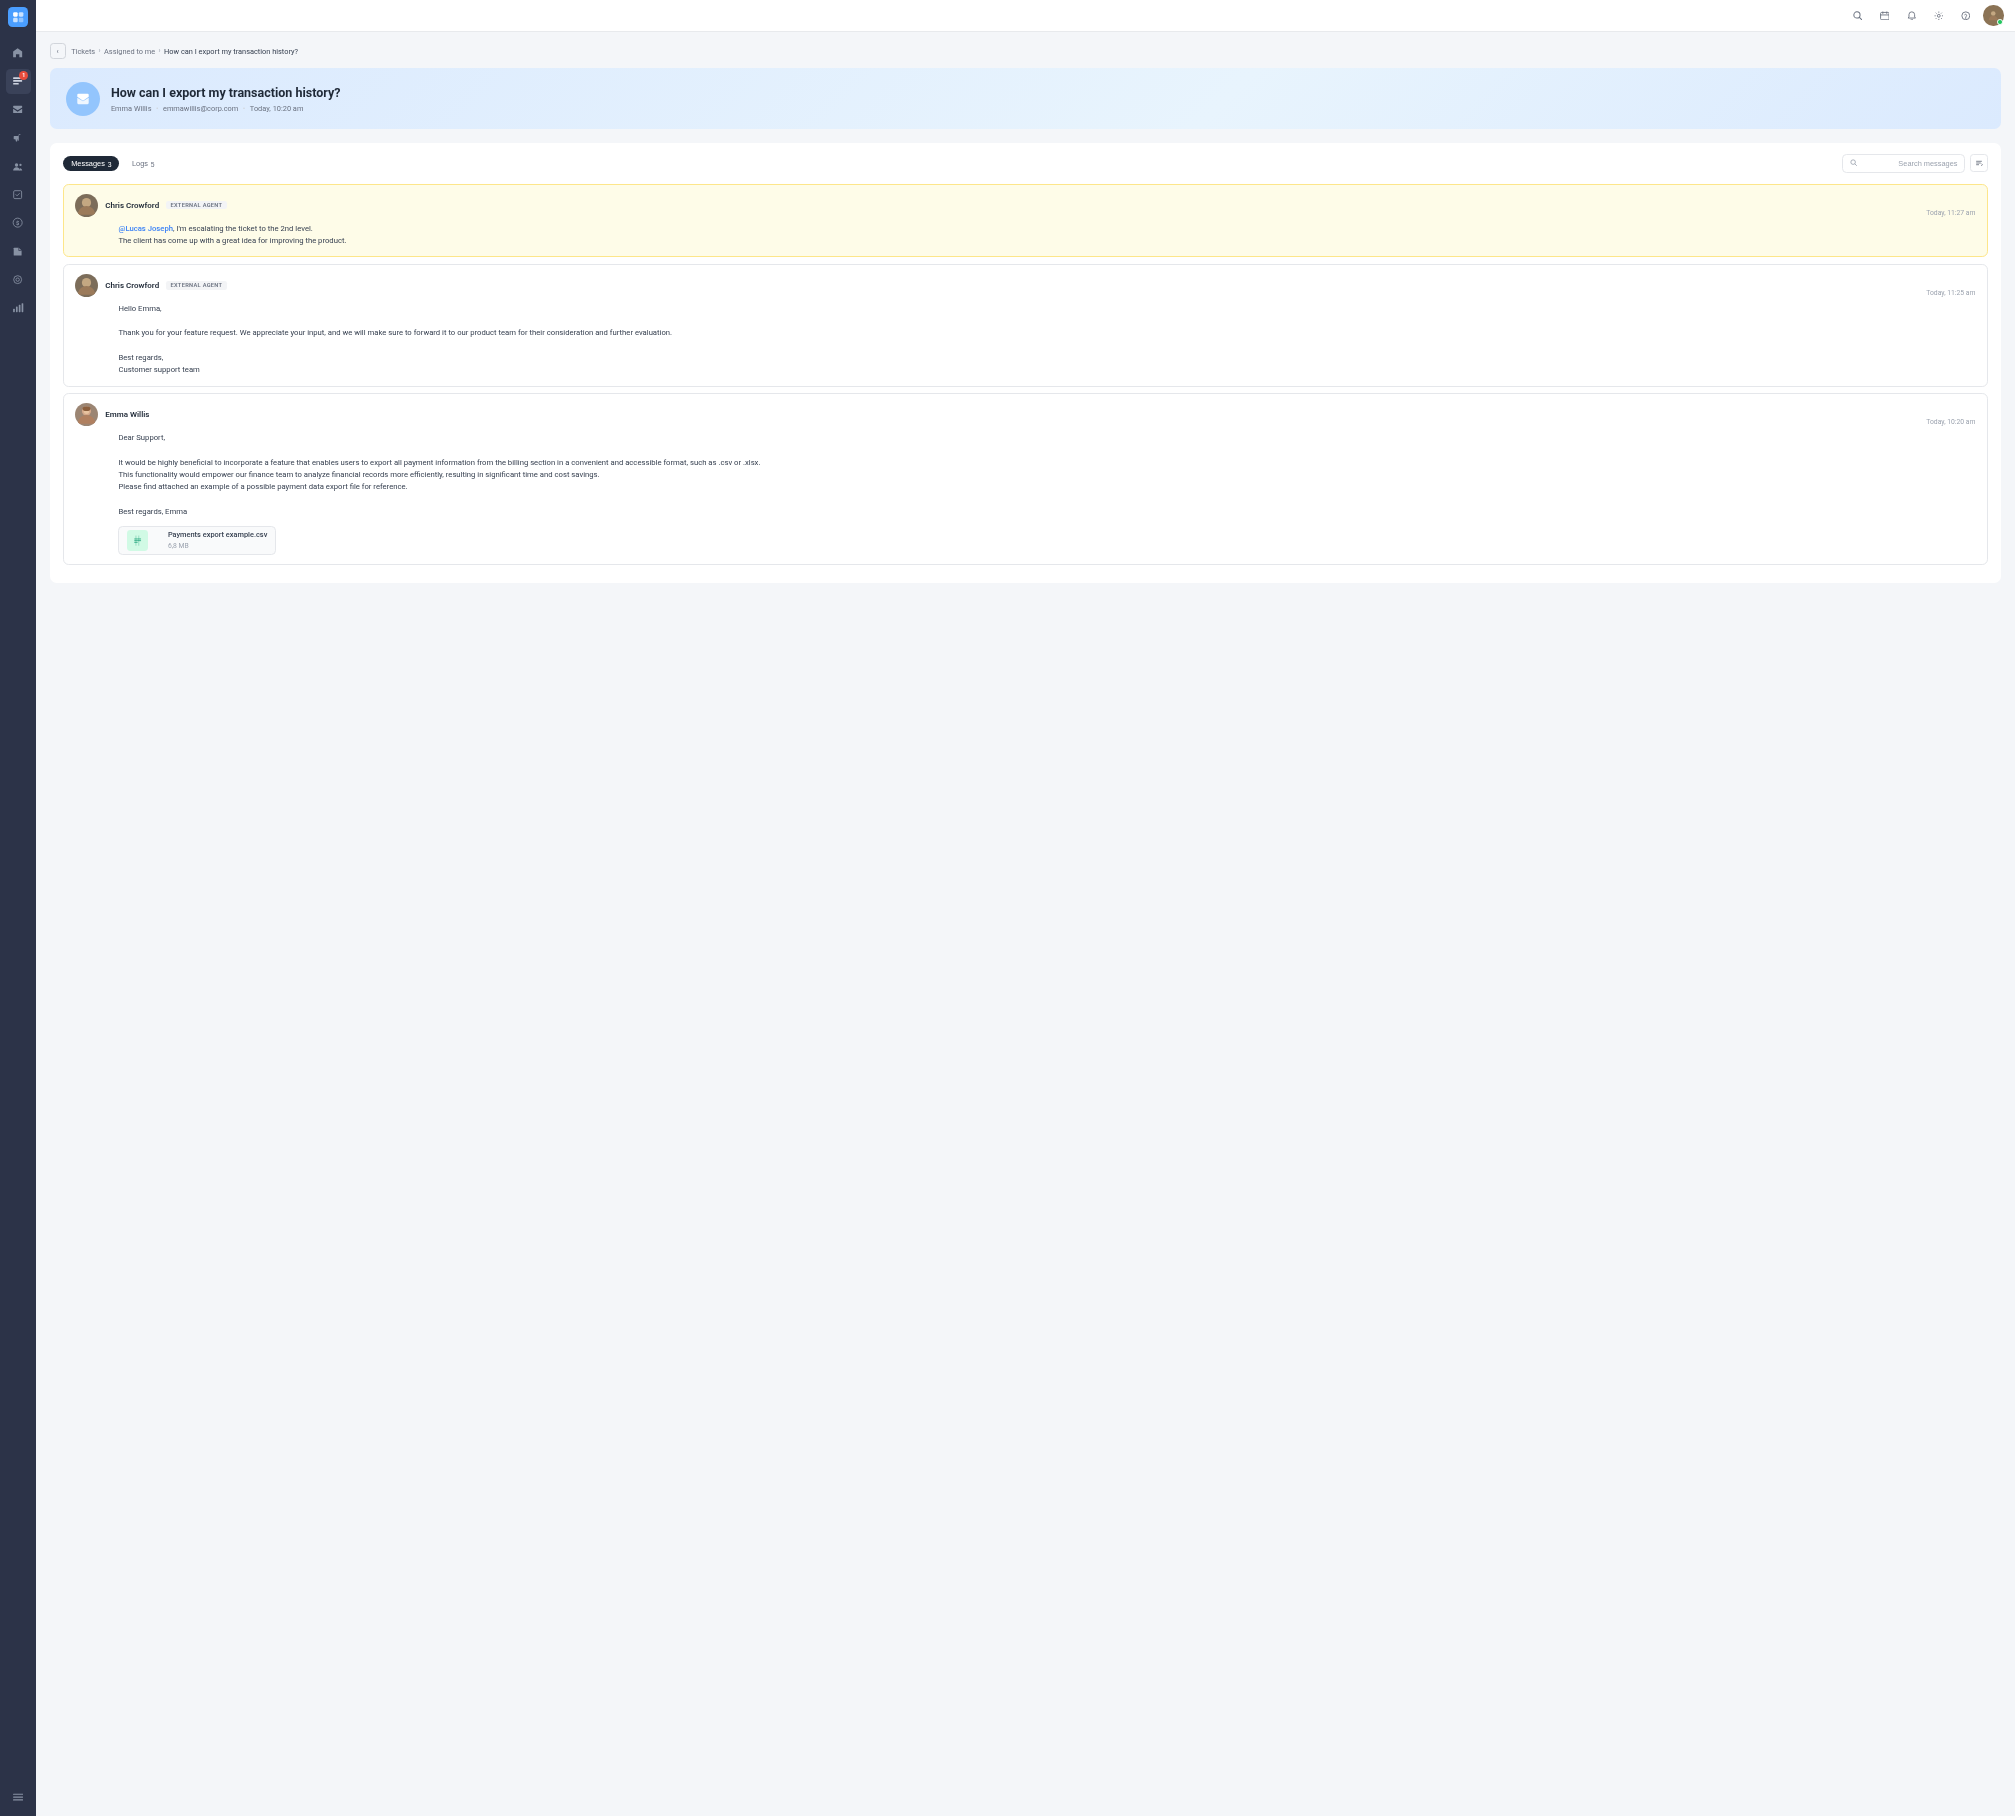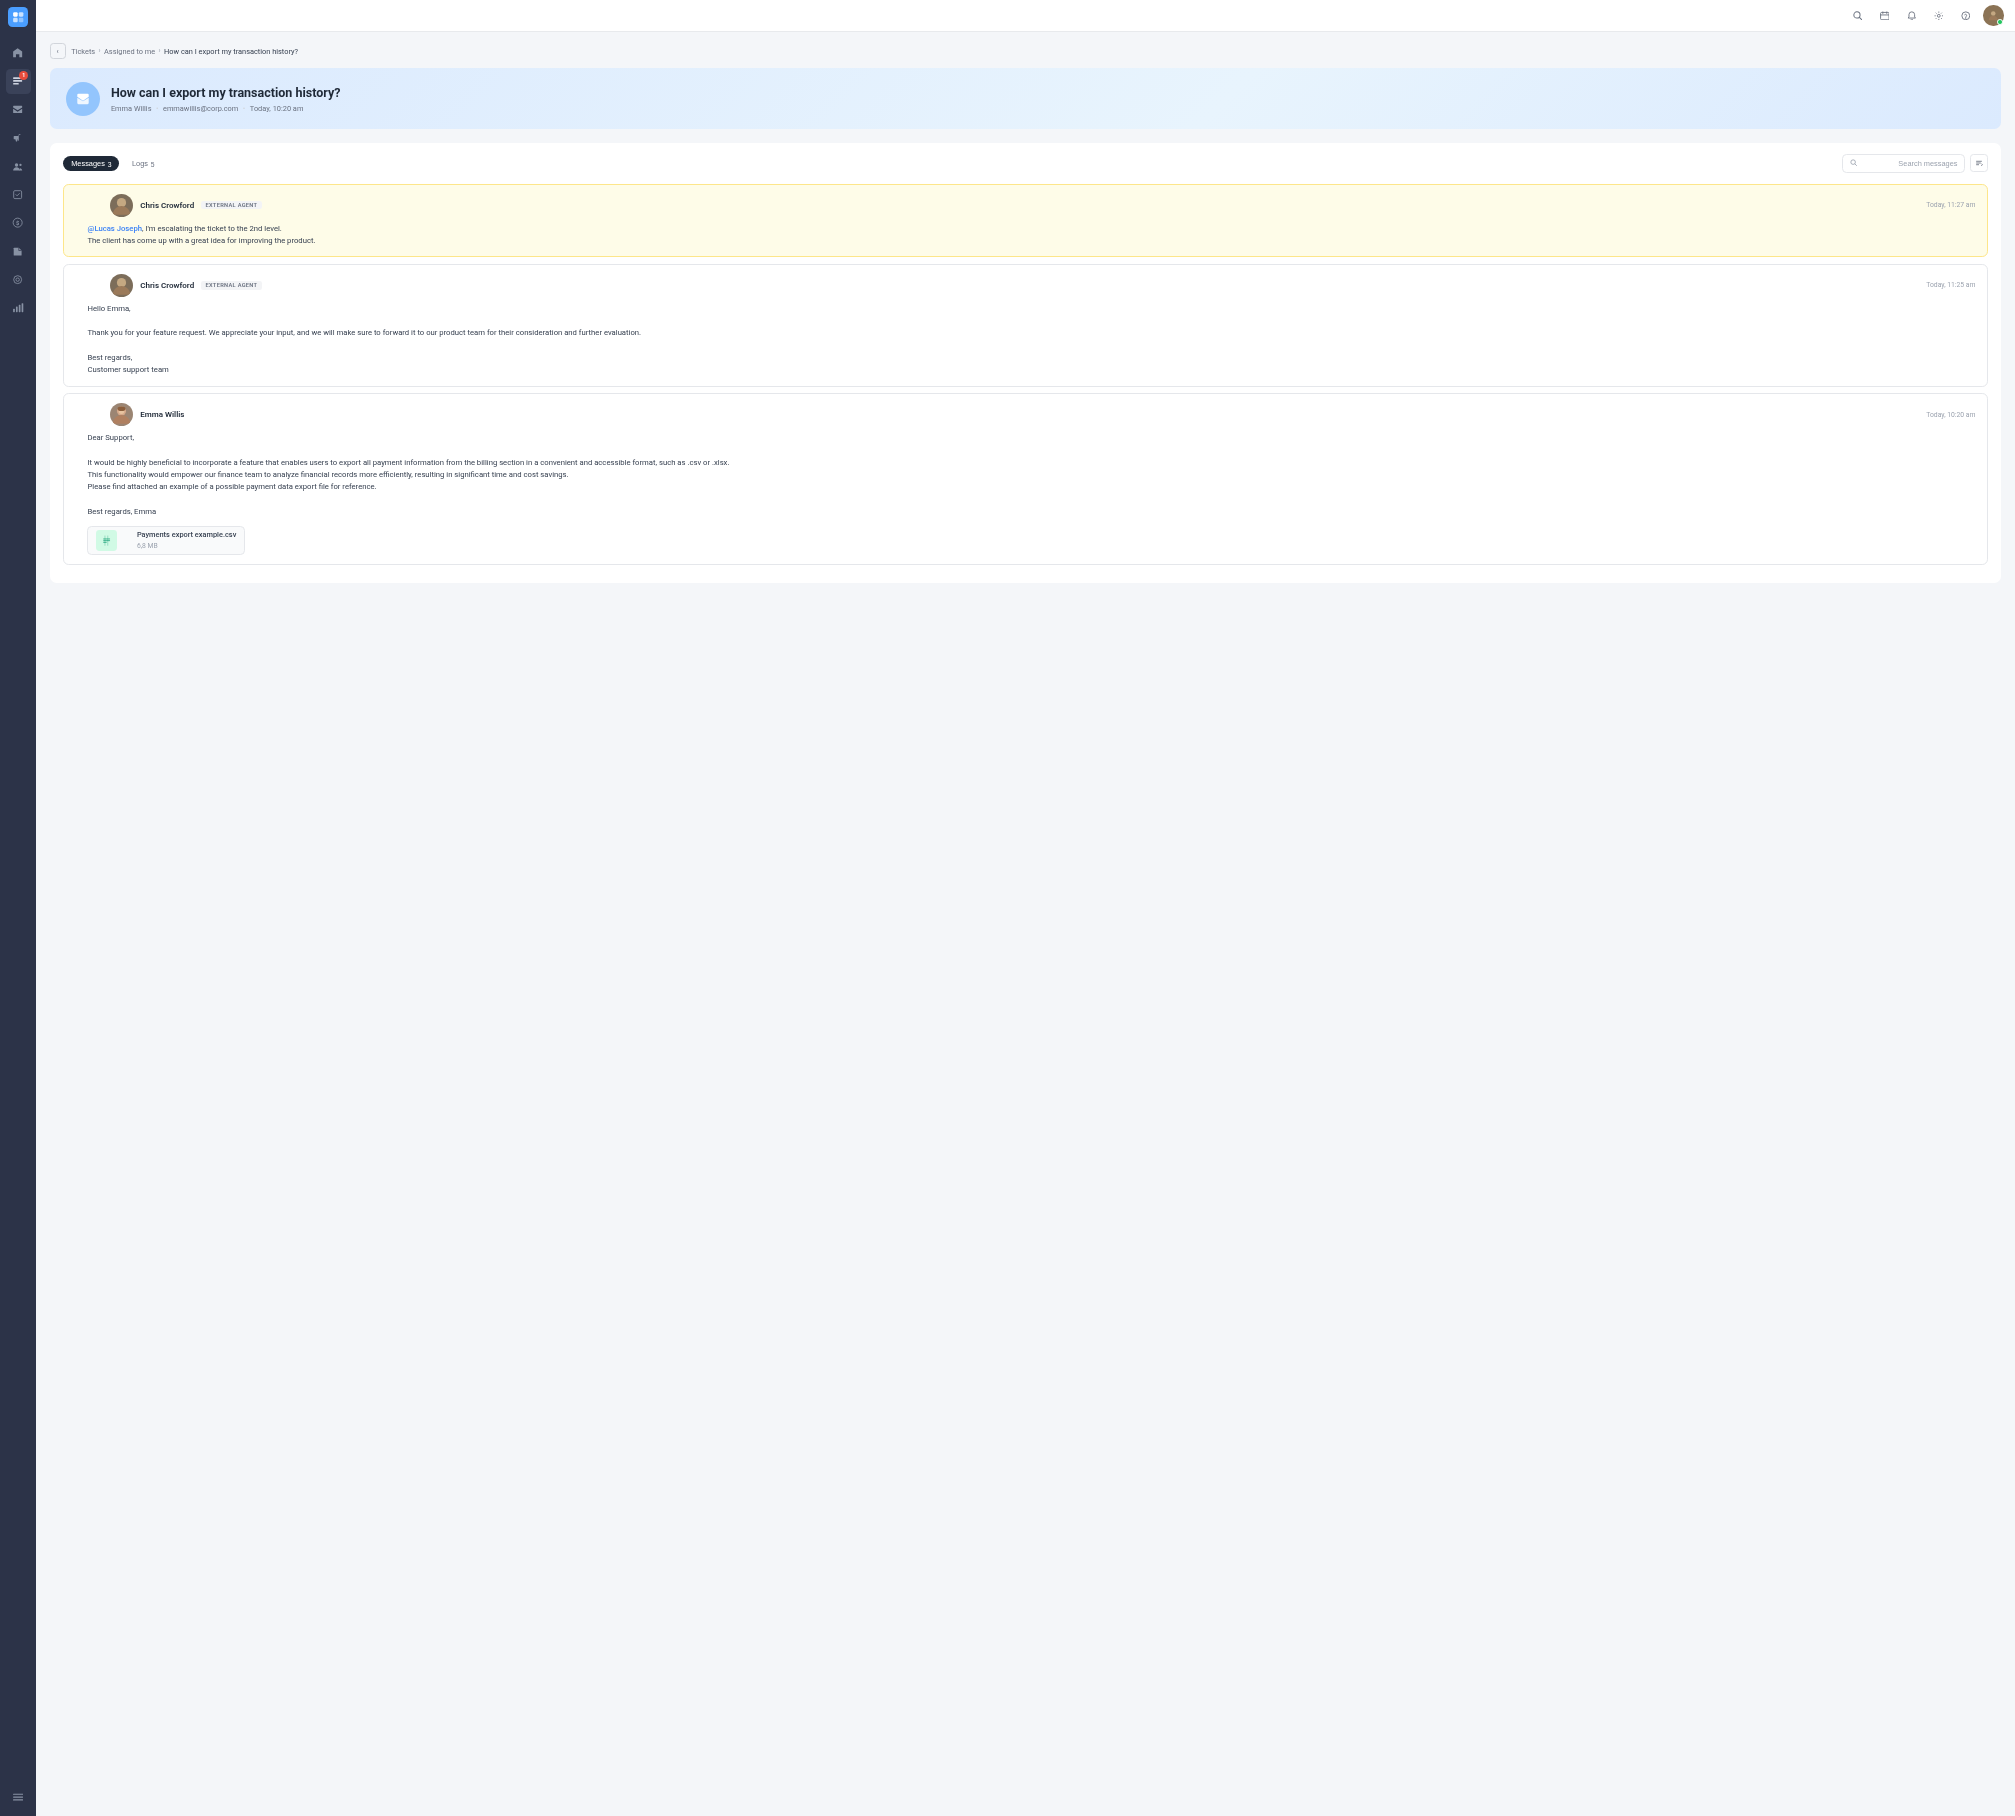--- a/index.html
+++ b/index.html
@@ -231,24 +231,23 @@
       border-radius: 5.7px;
       padding: 9px 11.3px;
       margin-bottom: 6.8px;
     }
     .message-item.highlighted {
       background: #fefce8;
       border-color: #fde68a;
     }
     .message-header {
       display: flex;
-      align-items: center;
+      align-items: flex-end;
       justify-content: space-between;
       margin-bottom: 5.7px;
-      margin-left: 35px;
     }
     .message-author-row {
       display: flex; align-items: center; gap: 6.8px;
     }
     .message-avatar {
       width: 23px; height: 23px;
       border-radius: 50%;
       background: #6b7280;
       display: flex; align-items: center; justify-content: center;
       color: white; font-size: 8px; font-weight: 600;
@@ -270,21 +269,21 @@
       letter-spacing: 0.3px;
     }
     .message-time {
       font-size: 6.8px;
       color: #9ca3af;
     }
     .message-body {
       font-size: 7.7px;
       color: #374151;
       line-height: 1.6;
-      margin-left: 12px;
+      margin-left: 43px;
     }
     .message-mention {
       color: #3b82f6;
       font-weight: 500;
     }
     .message-attachment {
       display: flex;
       align-items: center;
       gap: 20px;
       margin-top: 8px;

